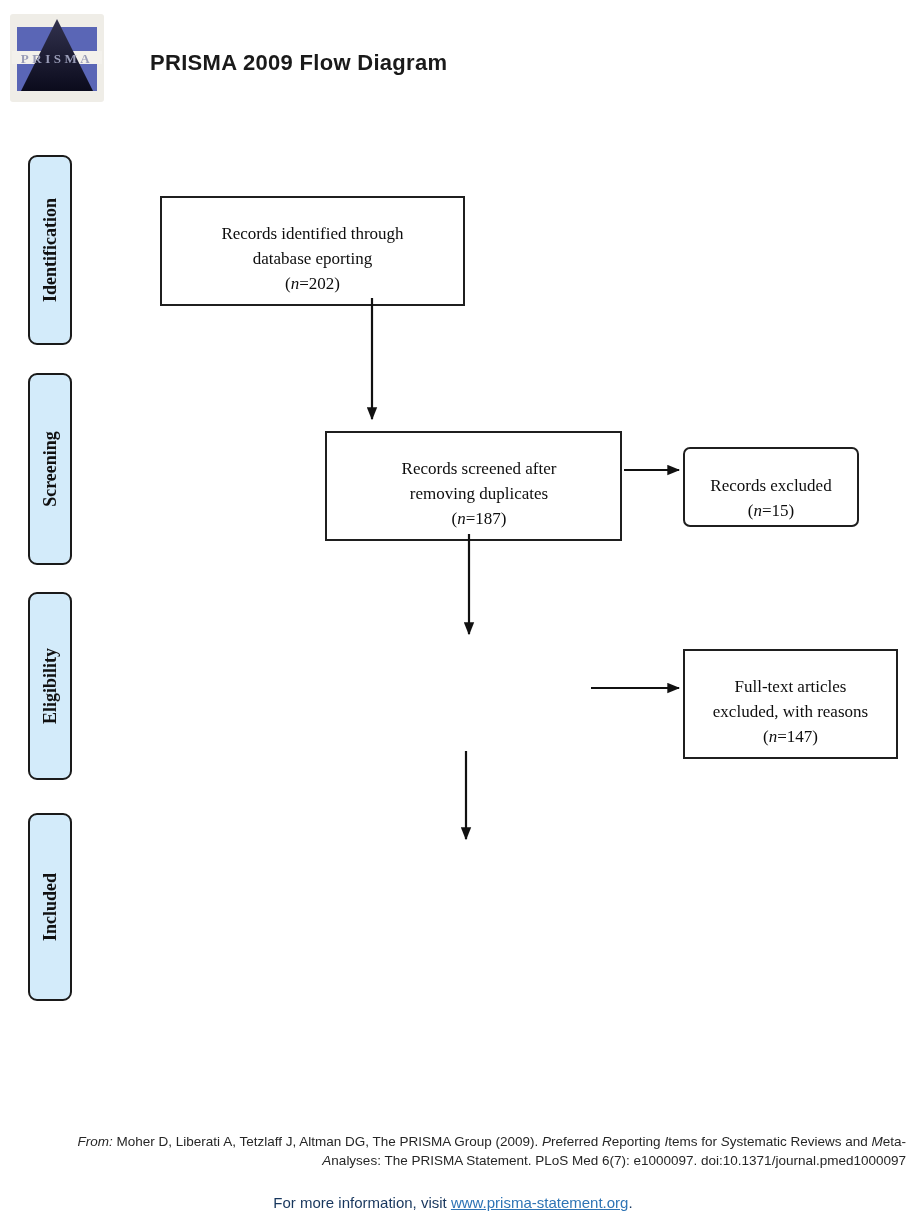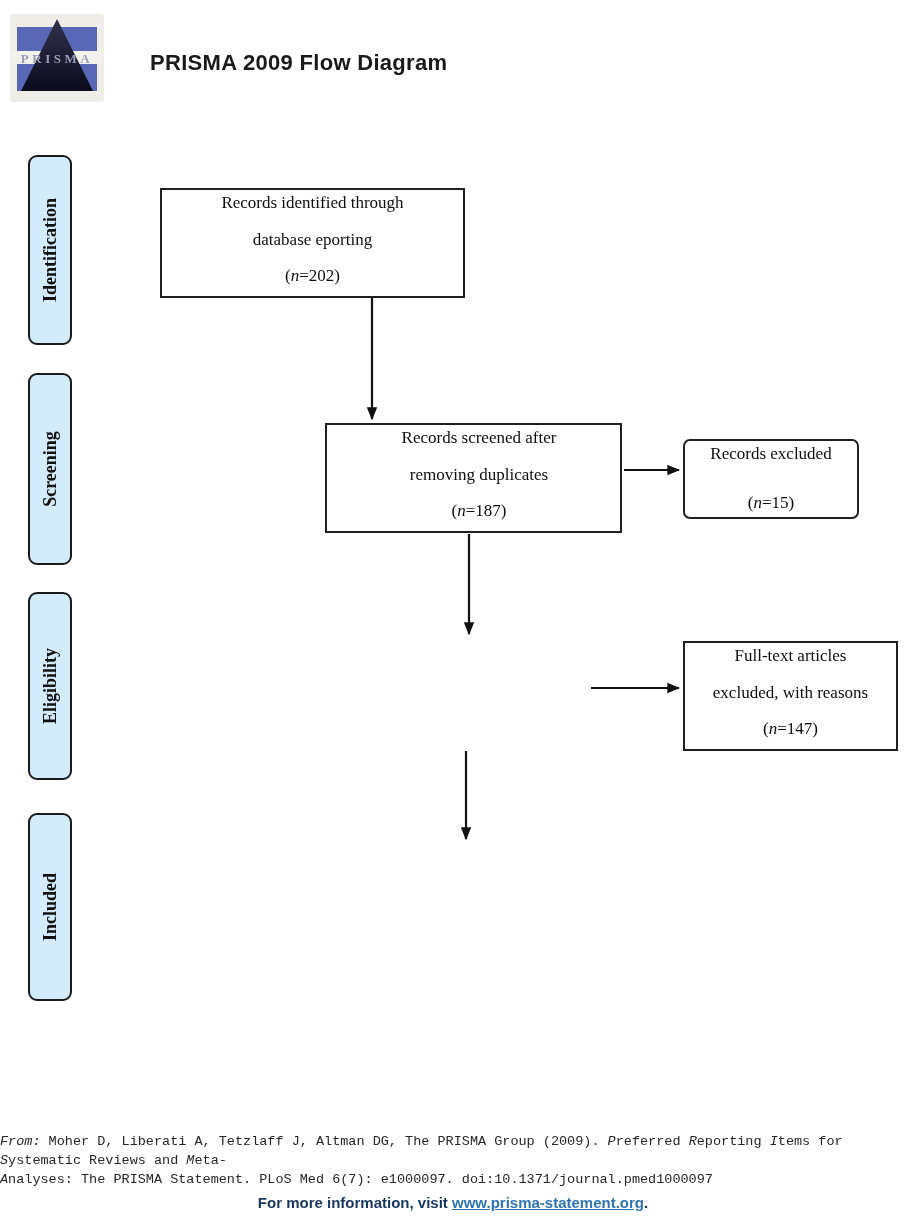--- a/index.html
+++ b/index.html
@@ -33,45 +33,46 @@
     font-weight:700;font-size:18px;color:#111;
   }
   #stage-identification{top:155px;height:190px;}
   #stage-screening{top:373px;height:192px;}
   #stage-eligibility{top:592px;height:188px;}
   #stage-included{top:813px;height:188px;}
   
   .fbox{
     position:absolute;box-sizing:border-box;
     background:#ffffff;border:2px solid var(--box-border,#1f1f1f);
-    display:flex;flex-direction:column;align-items:center;justify-content:space-between;
+    display:flex;flex-direction:column;align-items:center;justify-content:flex-end;
     text-align:center;font-size:17px;color:#0d0d0d;line-height:25px;
     padding:0 6px 8px 6px;
+    margin-top:8px;
   }
   .fbox .nline i{font-style:italic;}
   #box-identified{left:160px;top:188px;width:305px;height:110px;}
   #box-screened{left:325px;top:423px;width:297px;height:110px;padding-left:17px;}
   #box-records-excluded{left:683px;top:439px;width:176px;height:80px;padding-bottom:2px;border-radius:7px;}
   #box-fulltext{left:348px;top:638px;width:242px;height:112px;}
   #box-fulltext-excluded{left:683px;top:641px;width:215px;height:110px;}
   #box-included{left:357px;top:843px;width:235px;height:110px;}
   
   #arrows{position:absolute;left:0;top:0;width:906px;height:1218px;pointer-events:none;}
   
   #citation{
     position:absolute;left:0;top:1132px;width:906px;
-    text-align:left;
-    font-family:Liberation Mono, monospace;
+    text-align:right;
+    font-family:Liberation Sans, sans-serif;
     font-size:13.5px;line-height:19px;color:#262626;
   }
   #citation .seg-i{font-style:italic;}
   #infoline{
     position:absolute;left:0;top:1194px;width:906px;text-align:center;
     font-family:"Liberation Sans", sans-serif;
-    font-weight:700;font-size:15px;color:var(--footer-text,#17365d);
+    font-weight:400;font-size:15px;color:var(--footer-text,#17365d);
   }
   #infoline a{color:var(--footer-link,#2e74b5);text-decoration:underline;cursor:pointer;}
 </style>
 </head>
 <body>
 
 <div id="page">
 
   <svg id="logo" viewBox="0 0 94 88">
     <defs>

